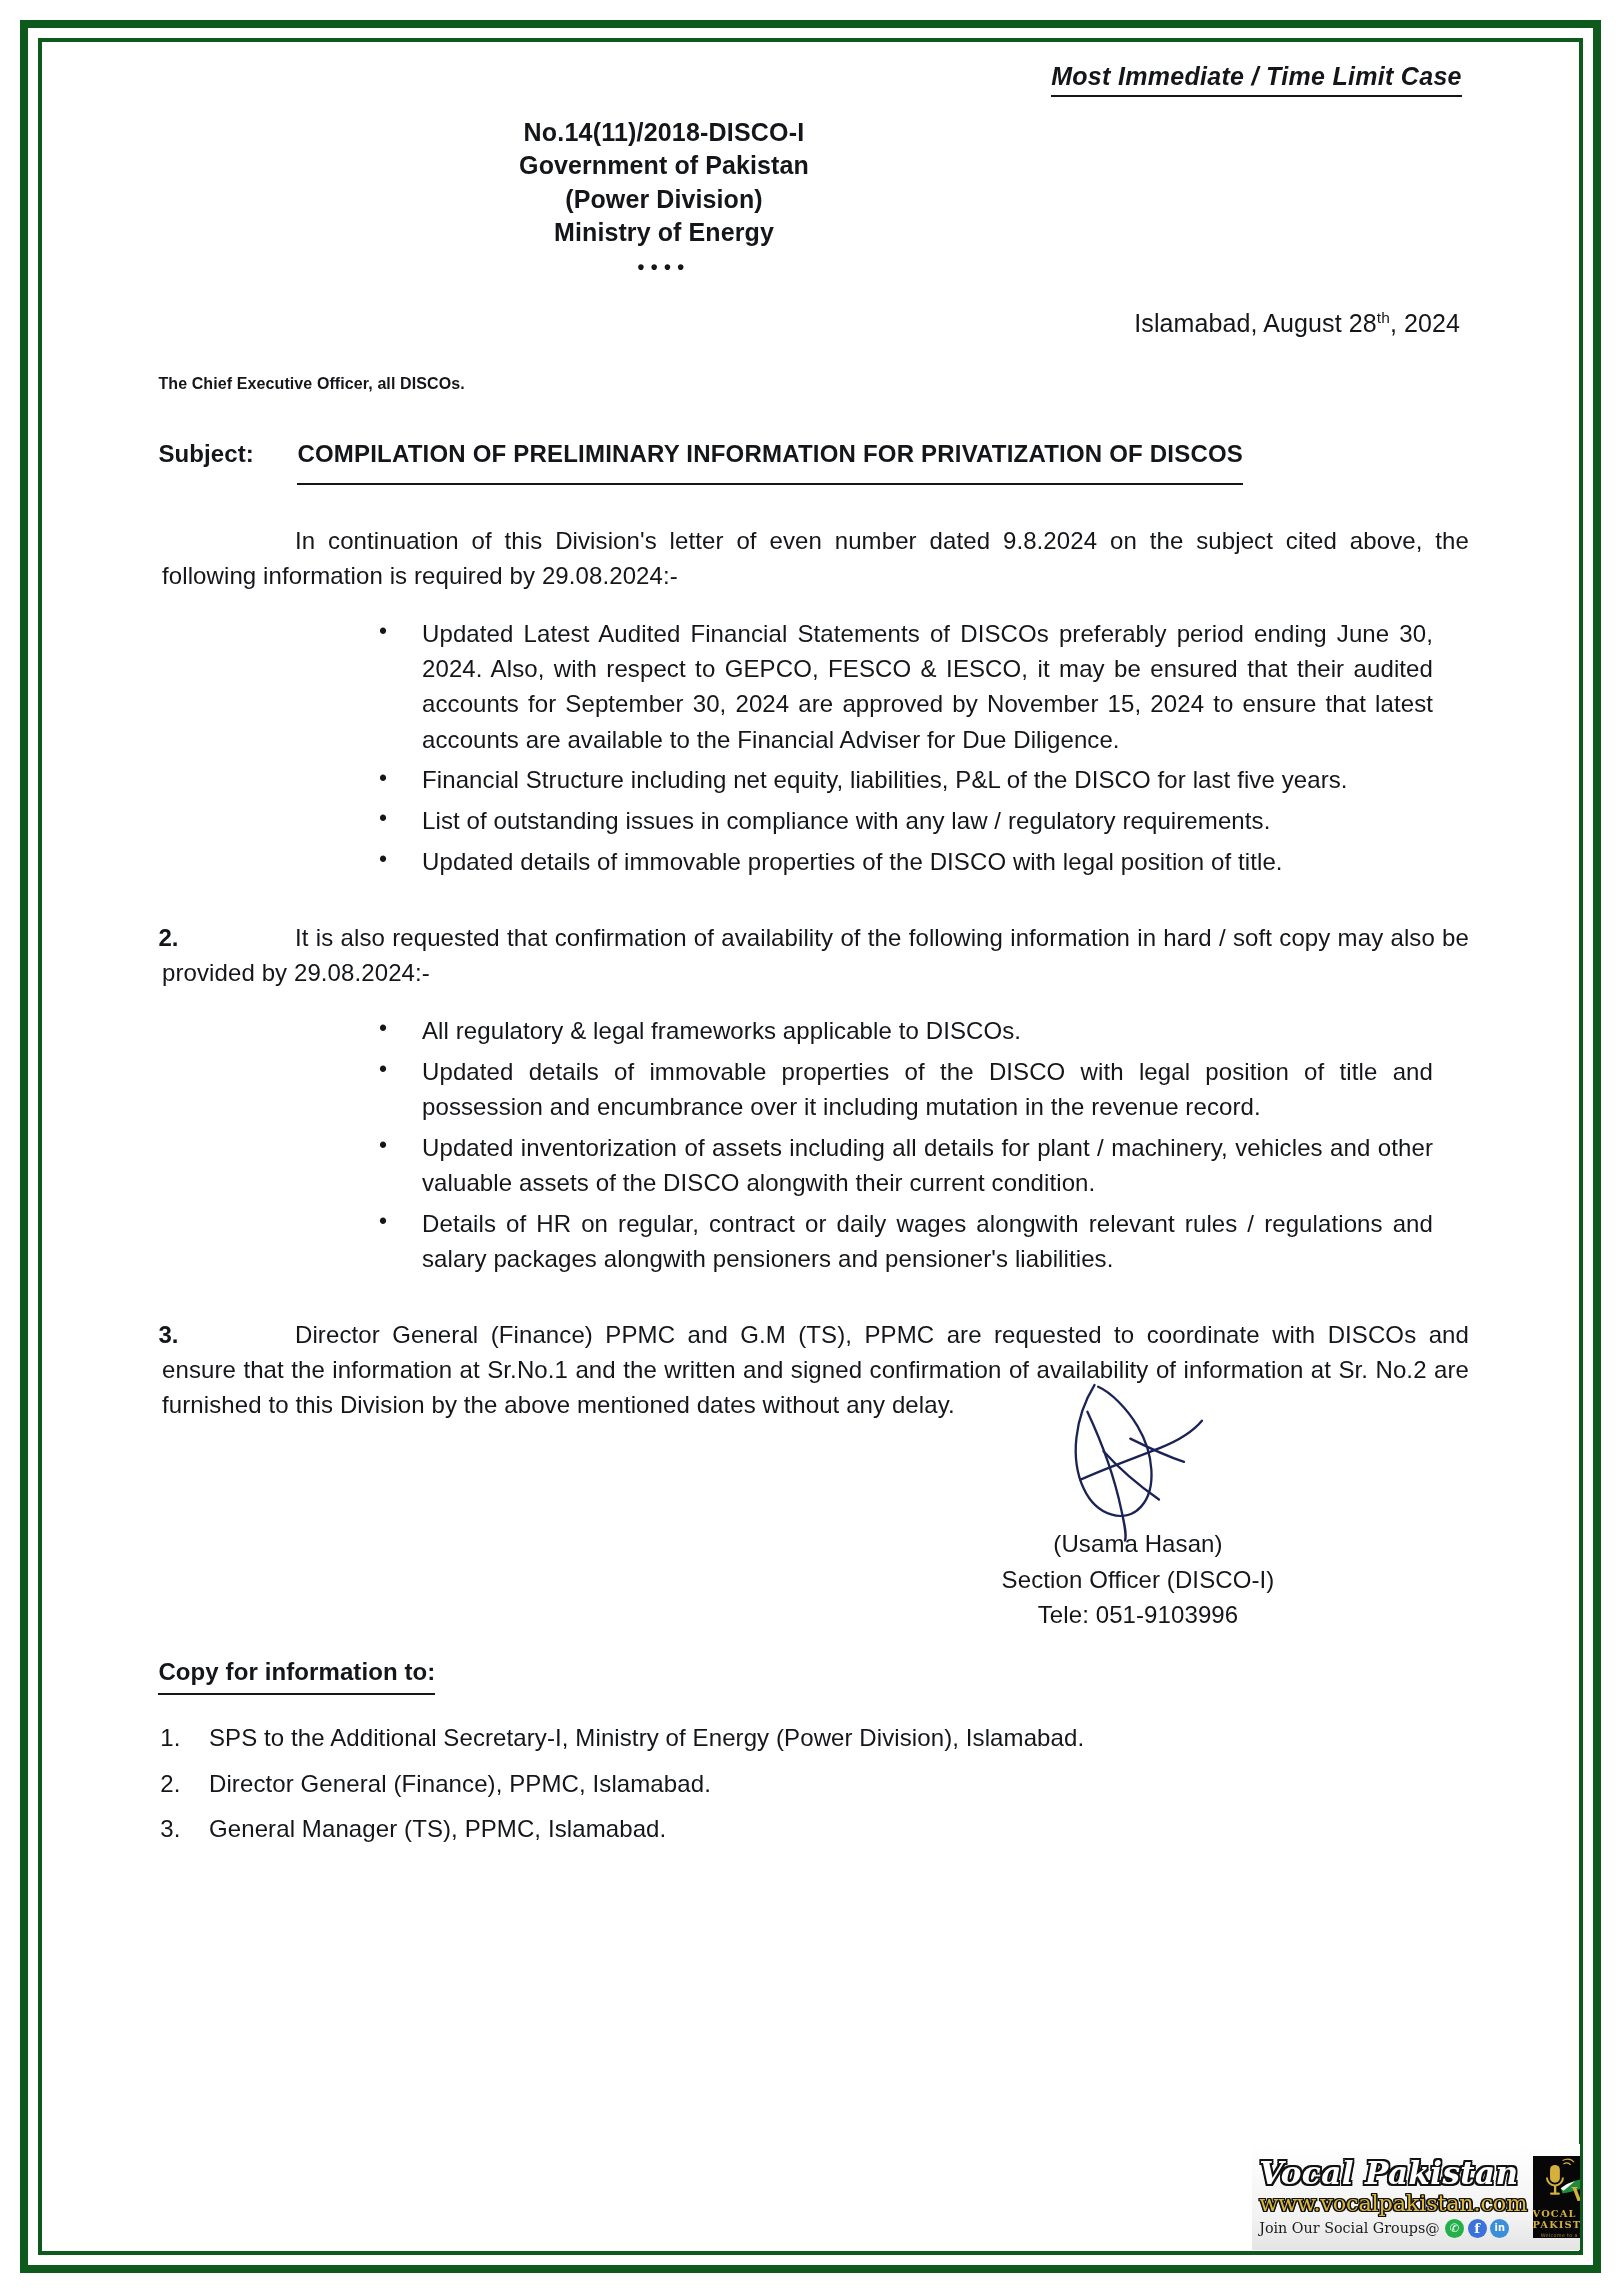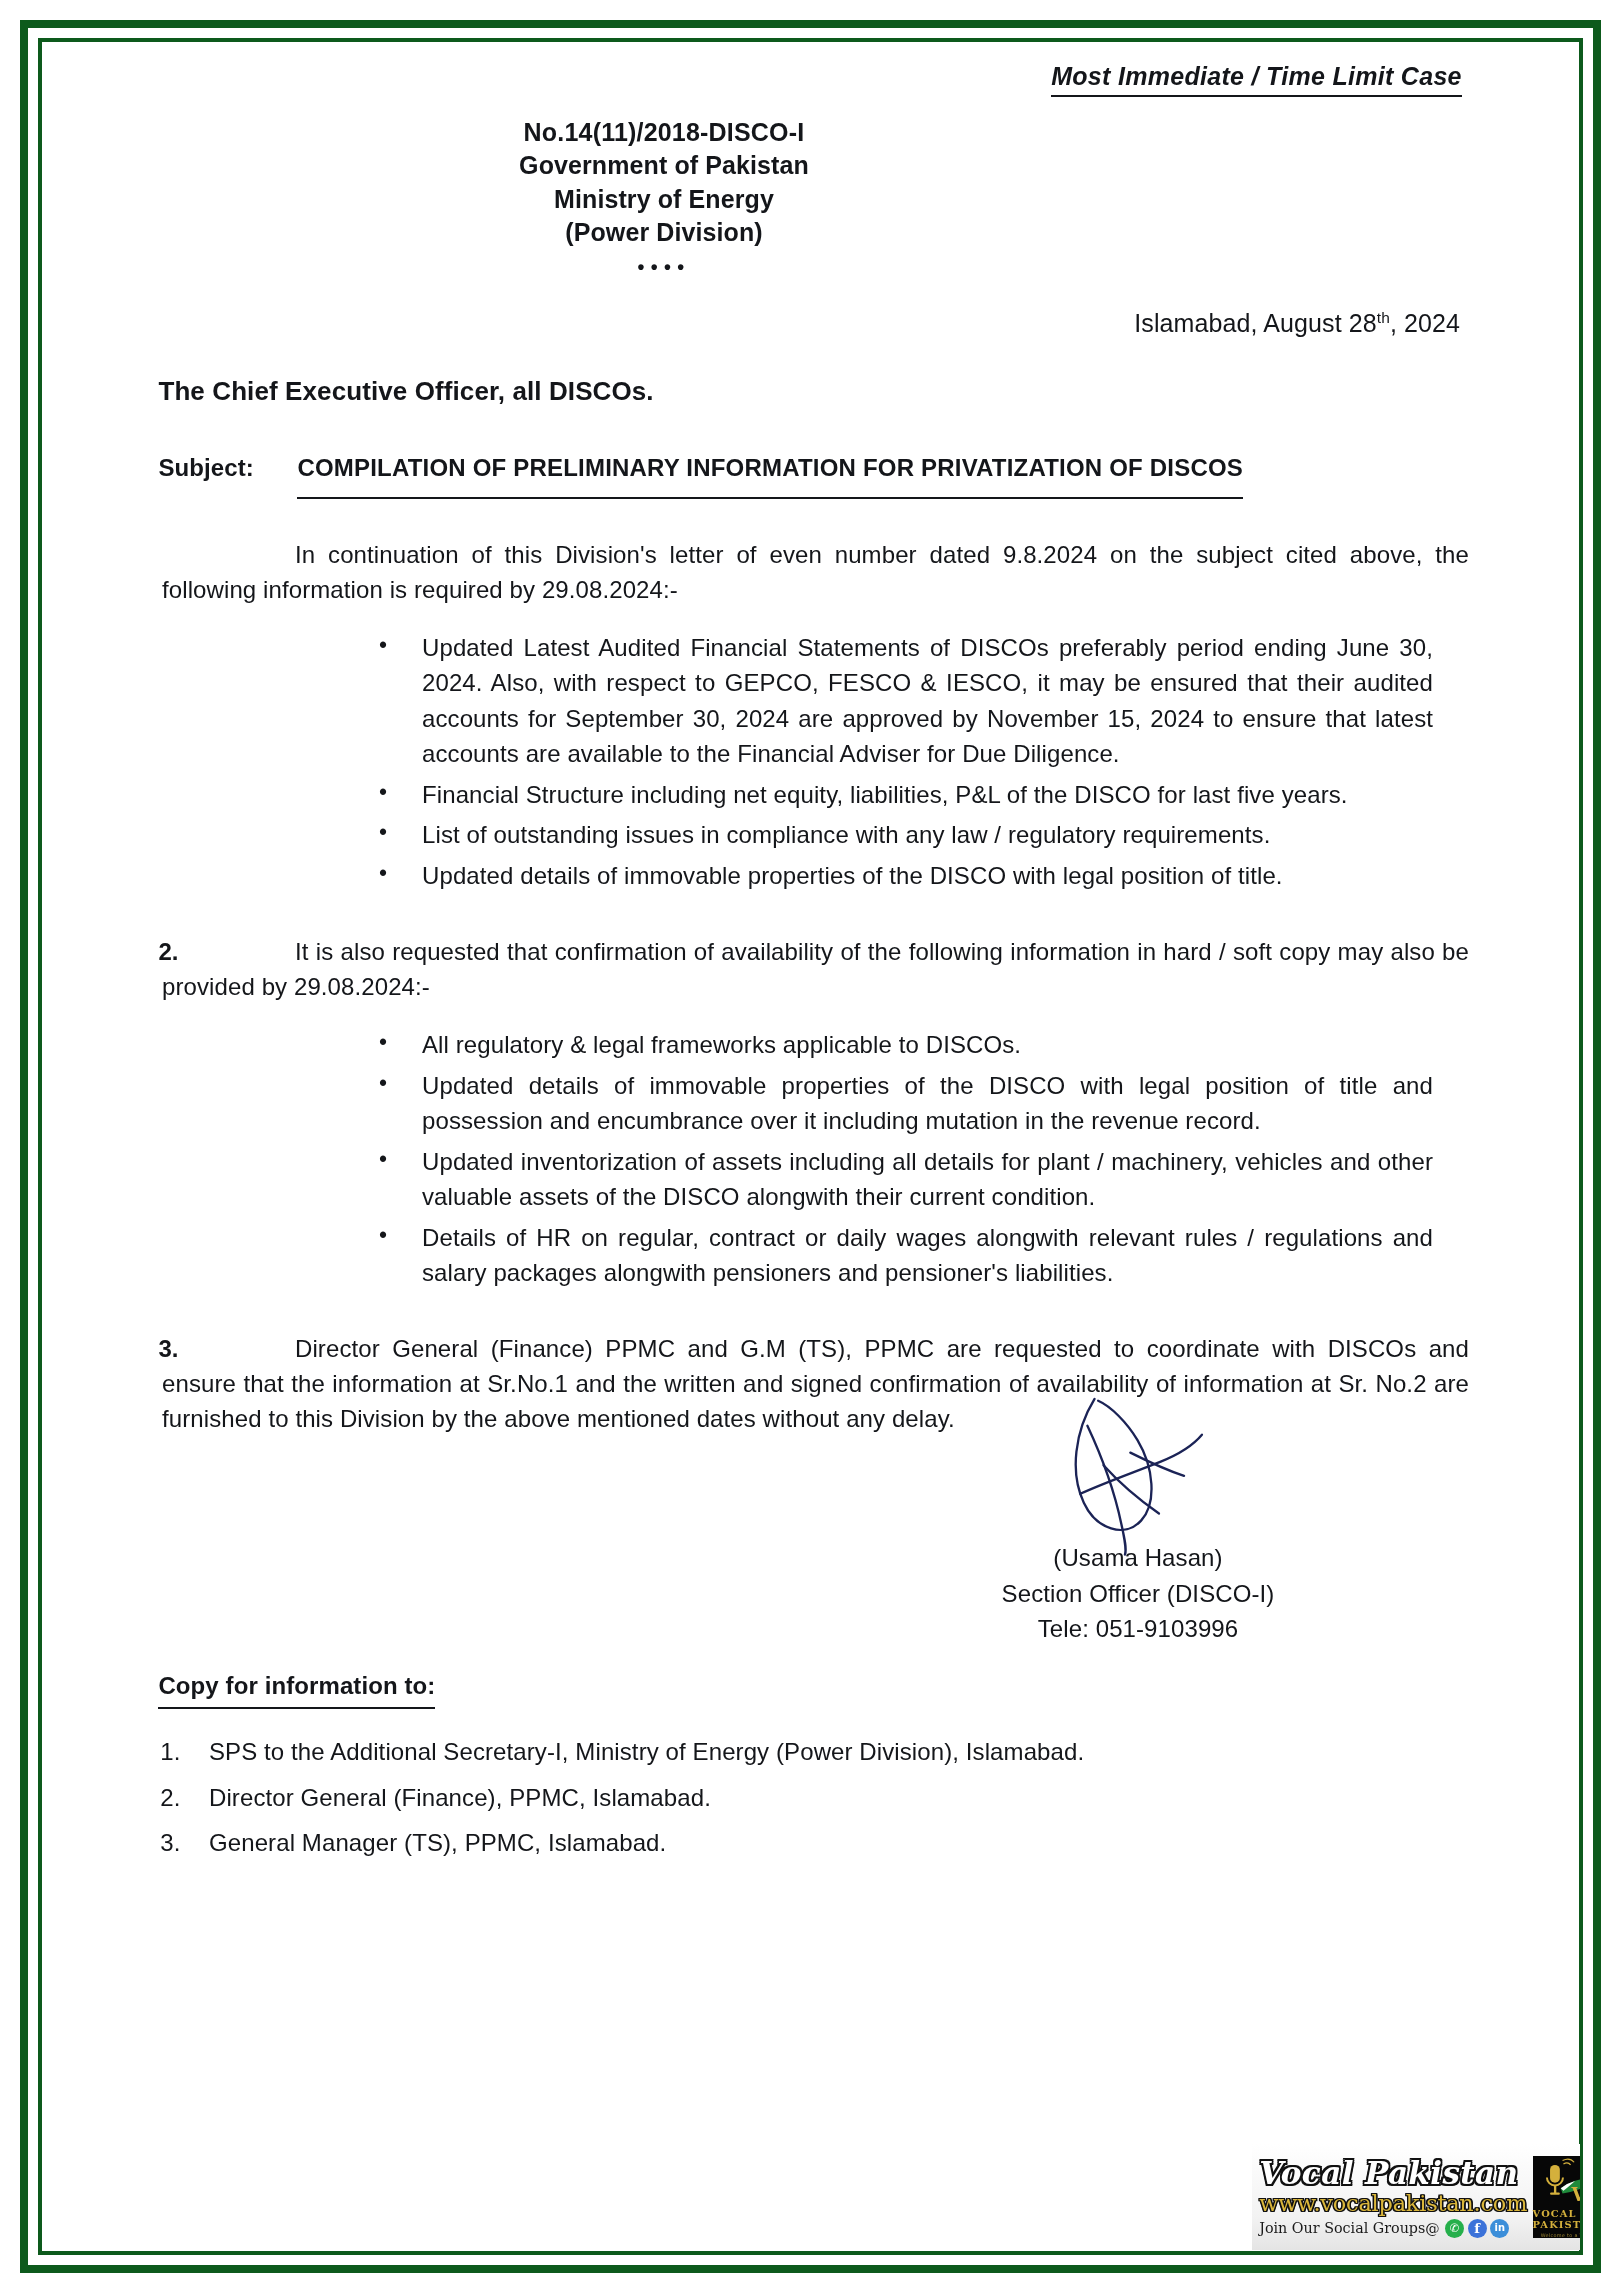--- a/index.html
+++ b/index.html
@@ -103,21 +103,21 @@
     font-weight: 500;
   }
   .place-date sup {
     font-size: 0.62em;
     vertical-align: super;
   }
 
   .addressee {
     margin-top: 32px;
     margin-left: -3.6px;
-    font-size: 26px;
+    font-size: 16px;
     font-weight: bold;
     letter-spacing: 0.1px;
   }
 
   .subject-row {
     margin-top: 41px;
     margin-left: -3.6px;
     display: flex;
     align-items: flex-start;
   }
@@ -343,22 +343,22 @@
 
   <div class="sheet doc">
 
     <div class="classification">
       <span>Most Immediate / Time Limit Case</span>
     </div>
 
     <div class="letterhead">
       <div class="file-no">No.14(11)/2018-DISCO-I</div>
       <div>Government of Pakistan</div>
+      <div>(Power Division)</div>
       <div>Ministry of Energy</div>
-      <div>(Power Division)</div>
       <div class="dots">••••</div>
     </div>
 
     <div class="place-date">
       <span>Islamabad, August 28</span><sup>th</sup><span>, 2024</span>
     </div>
 
     <div class="addressee">The Chief Executive Officer, all DISCOs.</div>
 
     <div class="subject-row">

